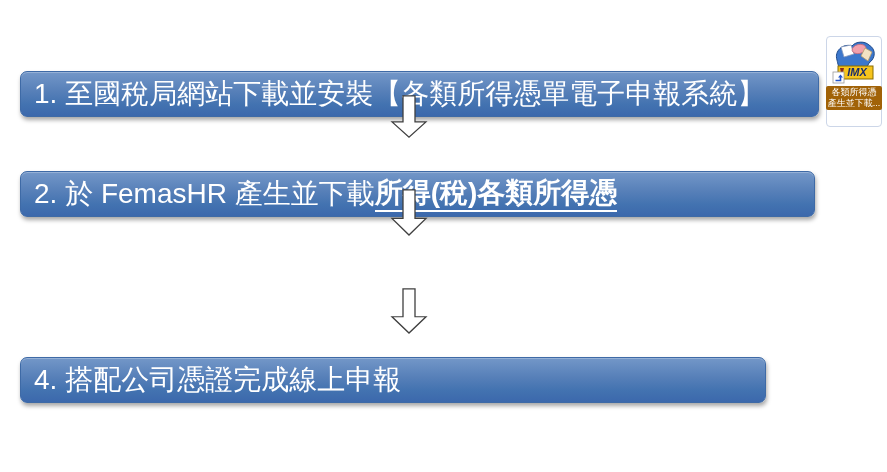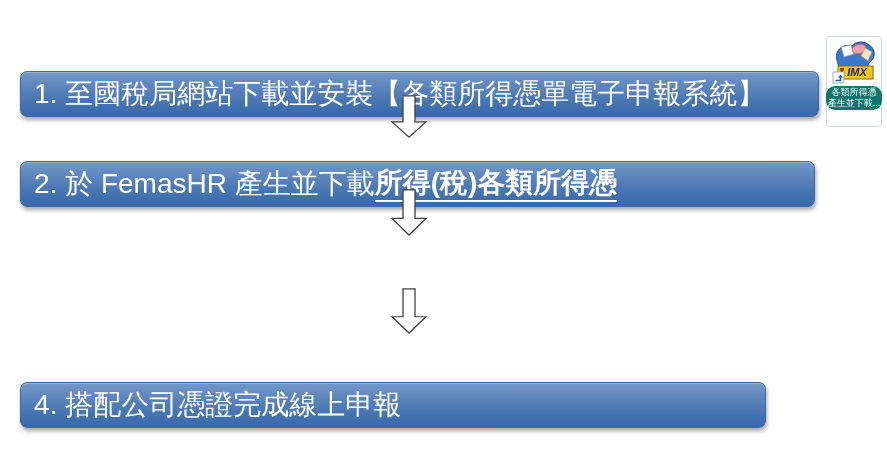--- a/index.html
+++ b/index.html
@@ -12,23 +12,23 @@
     border-radius:7px;
     background:linear-gradient(180deg,#7397c8 0%,#567fb8 45%,#4272b0 75%,#3c68ac 100%);
     border:1px solid #3e6aa6;
     box-shadow:1px 3px 4px rgba(0,0,0,0.35), inset 0 1px 0 rgba(255,255,255,0.25);
     color:#ffffff;font-size:28px;
     display:flex;align-items:center;
     padding-left:13px;box-sizing:border-box;
     white-space:nowrap;overflow:hidden;margin-top:26px;
   }
   #bar1{top:45px;width:799px;}
-  #bar2{top:135px;width:795px;}
+  #bar2{top:145px;width:795px;}
   #bar3{top:238px;width:795px;}
-  #bar4{top:356px;width:746px;}
+  #bar4{top:331px;width:746px;}
   .step-text{color:#ffffff;}
   .emph{
     font-weight:bold;
     display:inline-block;
     border-bottom:2px solid #ffffff;
     line-height:1.18;
   }
   .down-arrow{position:absolute;left:390px;width:38px;}
   #arrow1{top:95px;height:43px;}
   #arrow2{top:189px;height:47px;}
@@ -36,23 +36,23 @@
   .down-arrow svg{display:block;width:100%;height:100%;}
 
   .desktop-icon{
     position:absolute;left:826px;top:36px;width:56px;
     background:#ffffff;border:1px solid #ccd6e8;border-radius:4px;
     padding:2px 1px 16px 1px;box-sizing:border-box;
     display:flex;flex-direction:column;align-items:center;cursor:pointer;
   }
   .icon-art{width:46px;height:46px;display:block;}
   .icon-caption{
-    margin-top:1px;background:#0f766e;color:#ffffff;
+    margin-top:1px;background:#a16207;color:#ffffff;
     font-size:9px;line-height:11px;text-align:center;
-    padding:1px 2px;border-radius:9px;white-space:nowrap;
+    padding:1px 2px;border-radius:2px;white-space:nowrap;
   }
 </style>
 </head>
 <body>
 
 <div class="canvas">
 
   <div class="step-bar" id="bar1">
     <span class="step-text">1. 至國稅局網站下載並安裝【各類所得憑單電子申報系統】</span>
       <span class="emph"></span>

